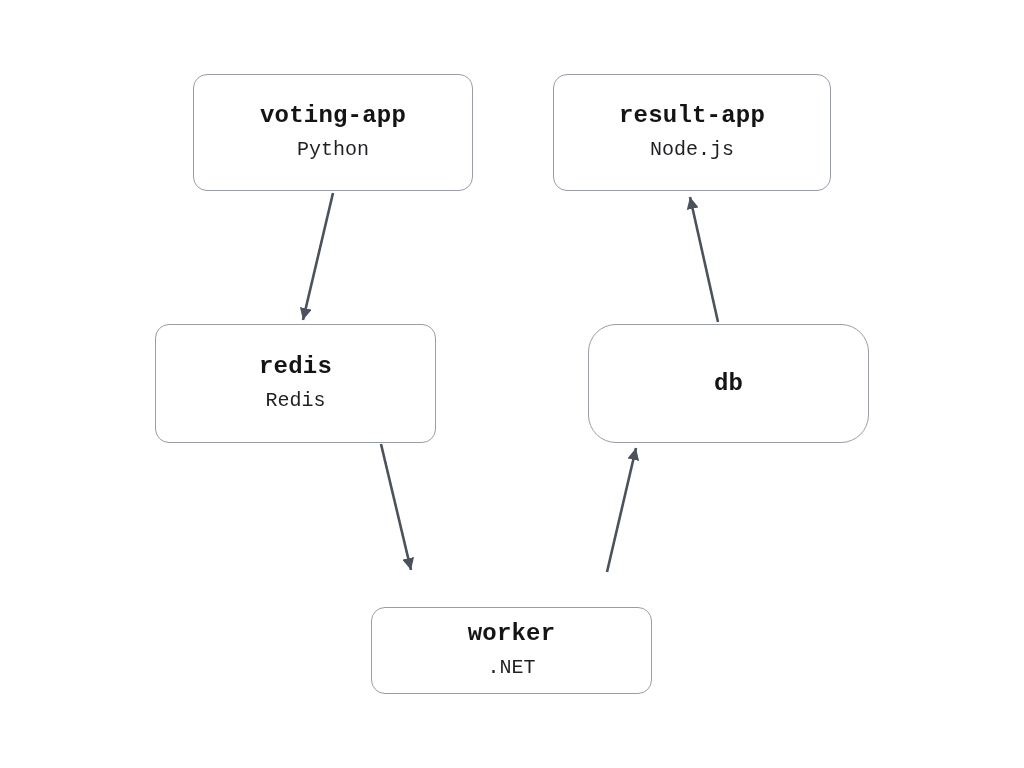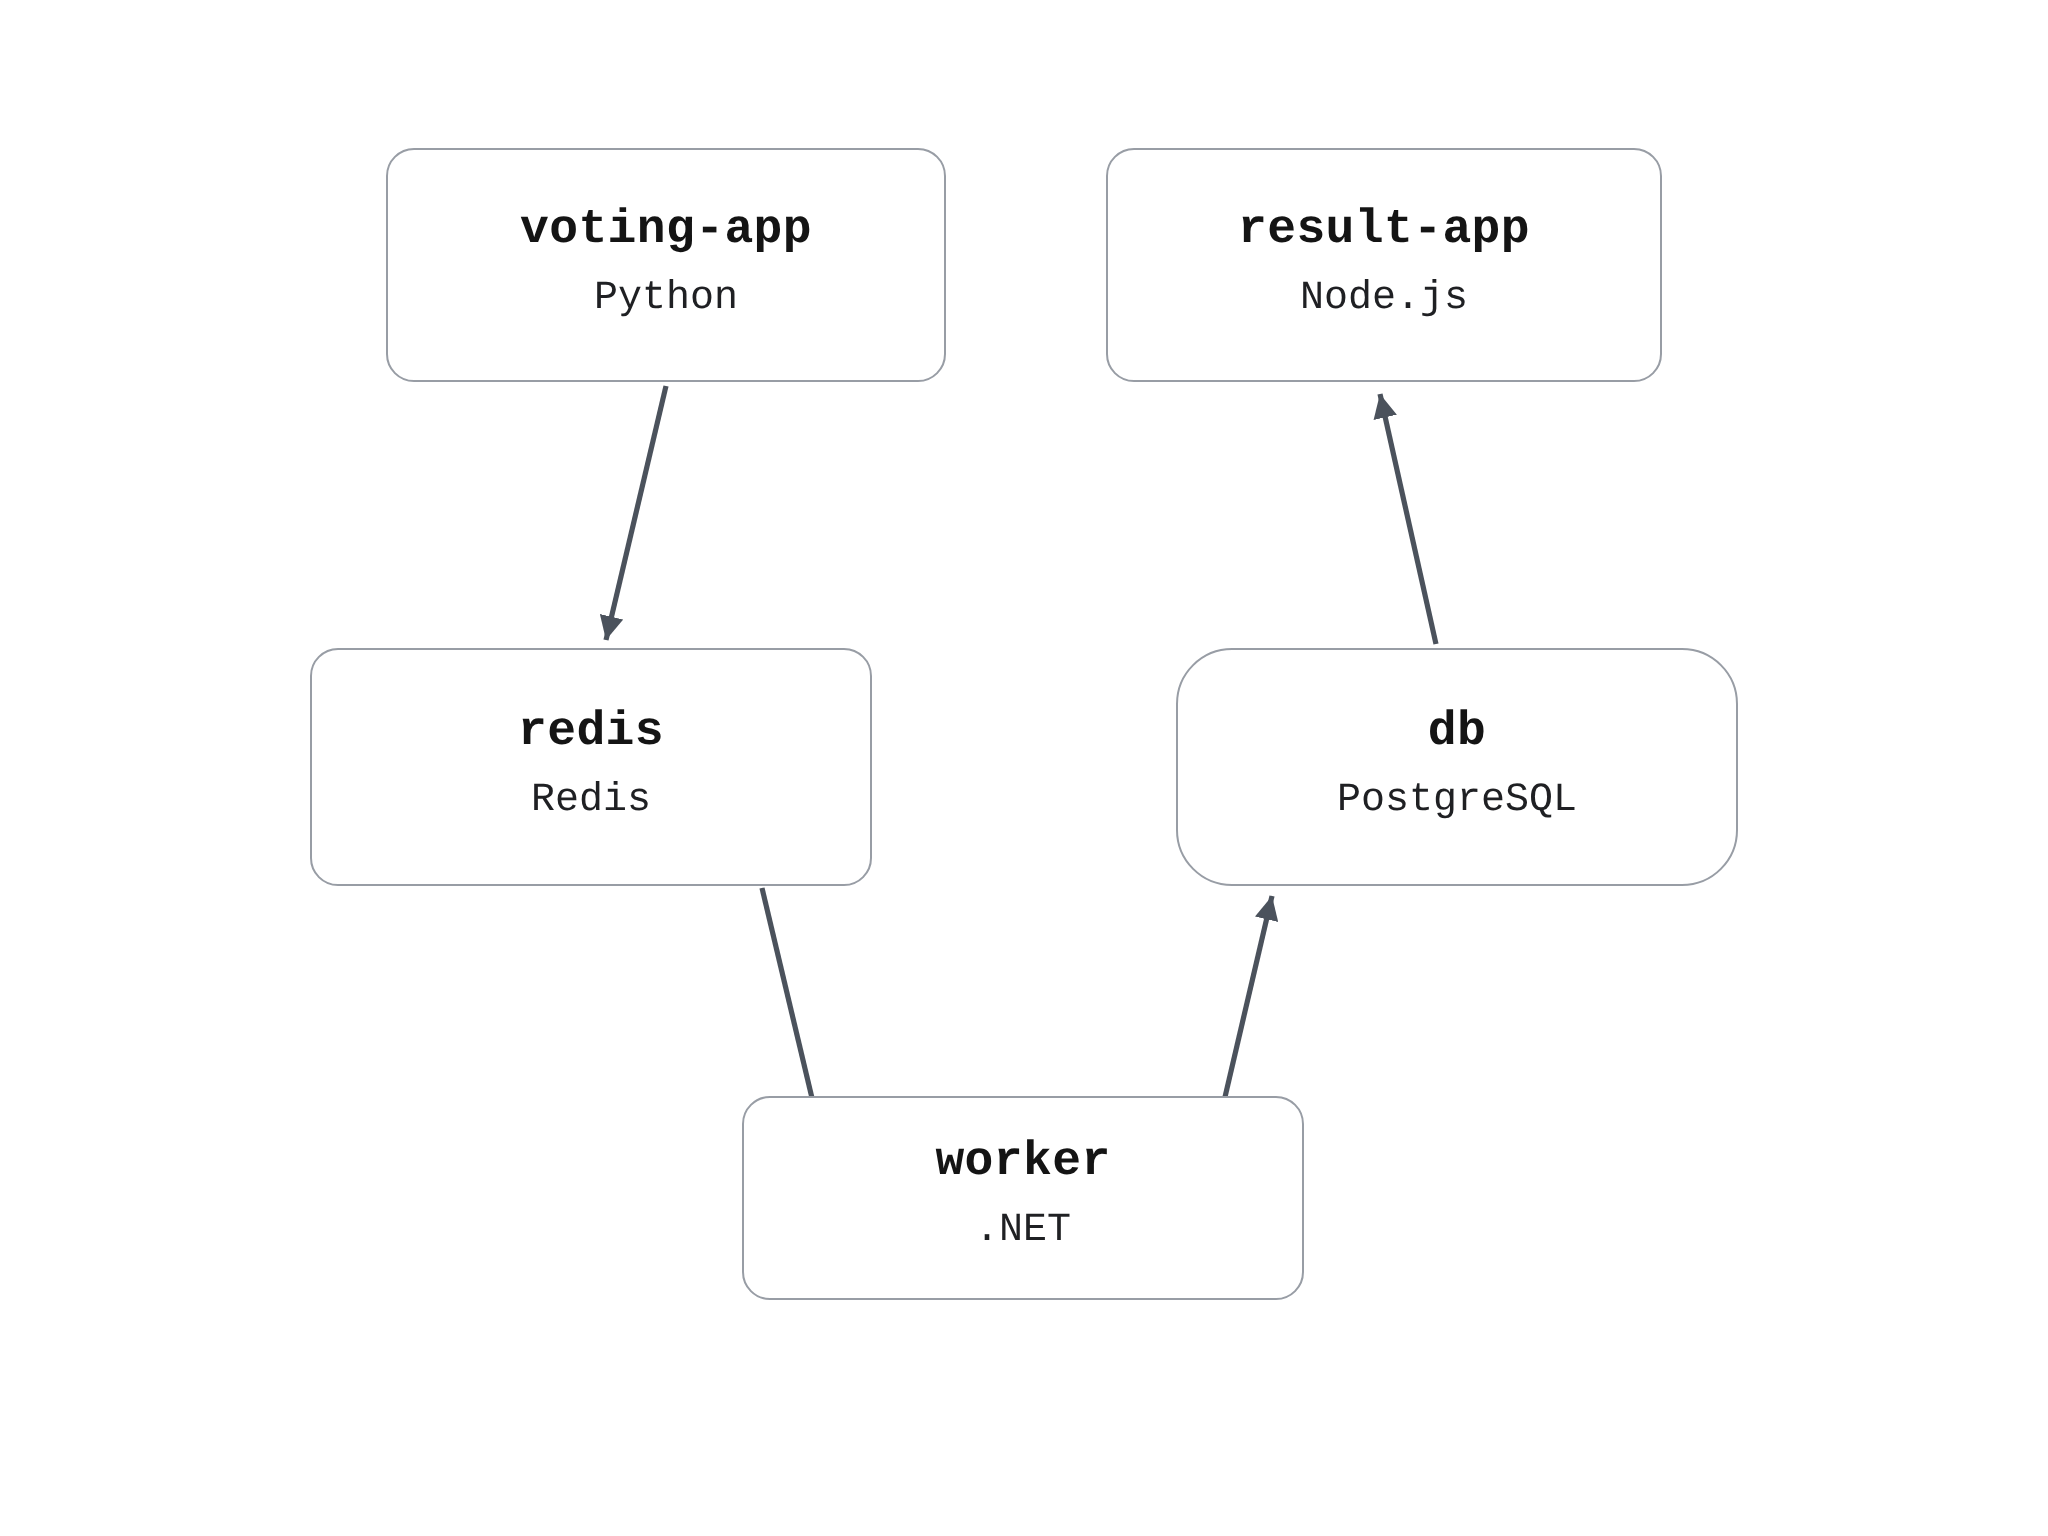--- a/index.html
+++ b/index.html
@@ -53,21 +53,21 @@
   .node-subtitle {
     font-size: 20px;
     font-weight: 400;
     color: #1f2023;
     line-height: 34px;
   }
   .node-voting-app { left: 193px; top: 74px;  width: 280px; height: 117px; }
   .node-result-app { left: 553px; top: 74px;  width: 278px; height: 117px; }
   .node-redis      { left: 155px; top: 324px; width: 281px; height: 119px; }
   .node-db         { left: 588px; top: 324px; width: 281px; height: 119px; border-radius: 28px; }
-  .node-worker     { left: 371px; top: 548px; width: 281px; height: 102px; }
+  .node-worker     { left: 371px; top: 607px; width: 281px; height: 87px; }
 </style>
 </head>
 <body>
 
 <div id="canvas">
 
   <svg id="edges" viewBox="0 0 1024 768" xmlns="http://www.w3.org/2000/svg">
     <defs>
       <marker id="arrow" viewBox="0 0 10 10" refX="10" refY="5" markerWidth="4.6" markerHeight="4.6" orient="auto">
         <path class="arrowhead-path" d="M 0 0 L 10 5 L 0 10 z"></path>
@@ -89,21 +89,20 @@
     <div class="node-subtitle">Node.js</div>
   </div>
 
   <div class="node node-redis">
     <div class="node-title">redis</div>
     <div class="node-subtitle">Redis</div>
   </div>
 
   <div class="node node-db">
     <div class="node-title">db</div>
-    <div class="node-subtitle">PostgreSQL</div>
   </div>
 
   <div class="node node-worker">
     <div class="node-title">worker</div>
     <div class="node-subtitle">.NET</div>
   </div>
 
 </div>
 
 </body></html>

